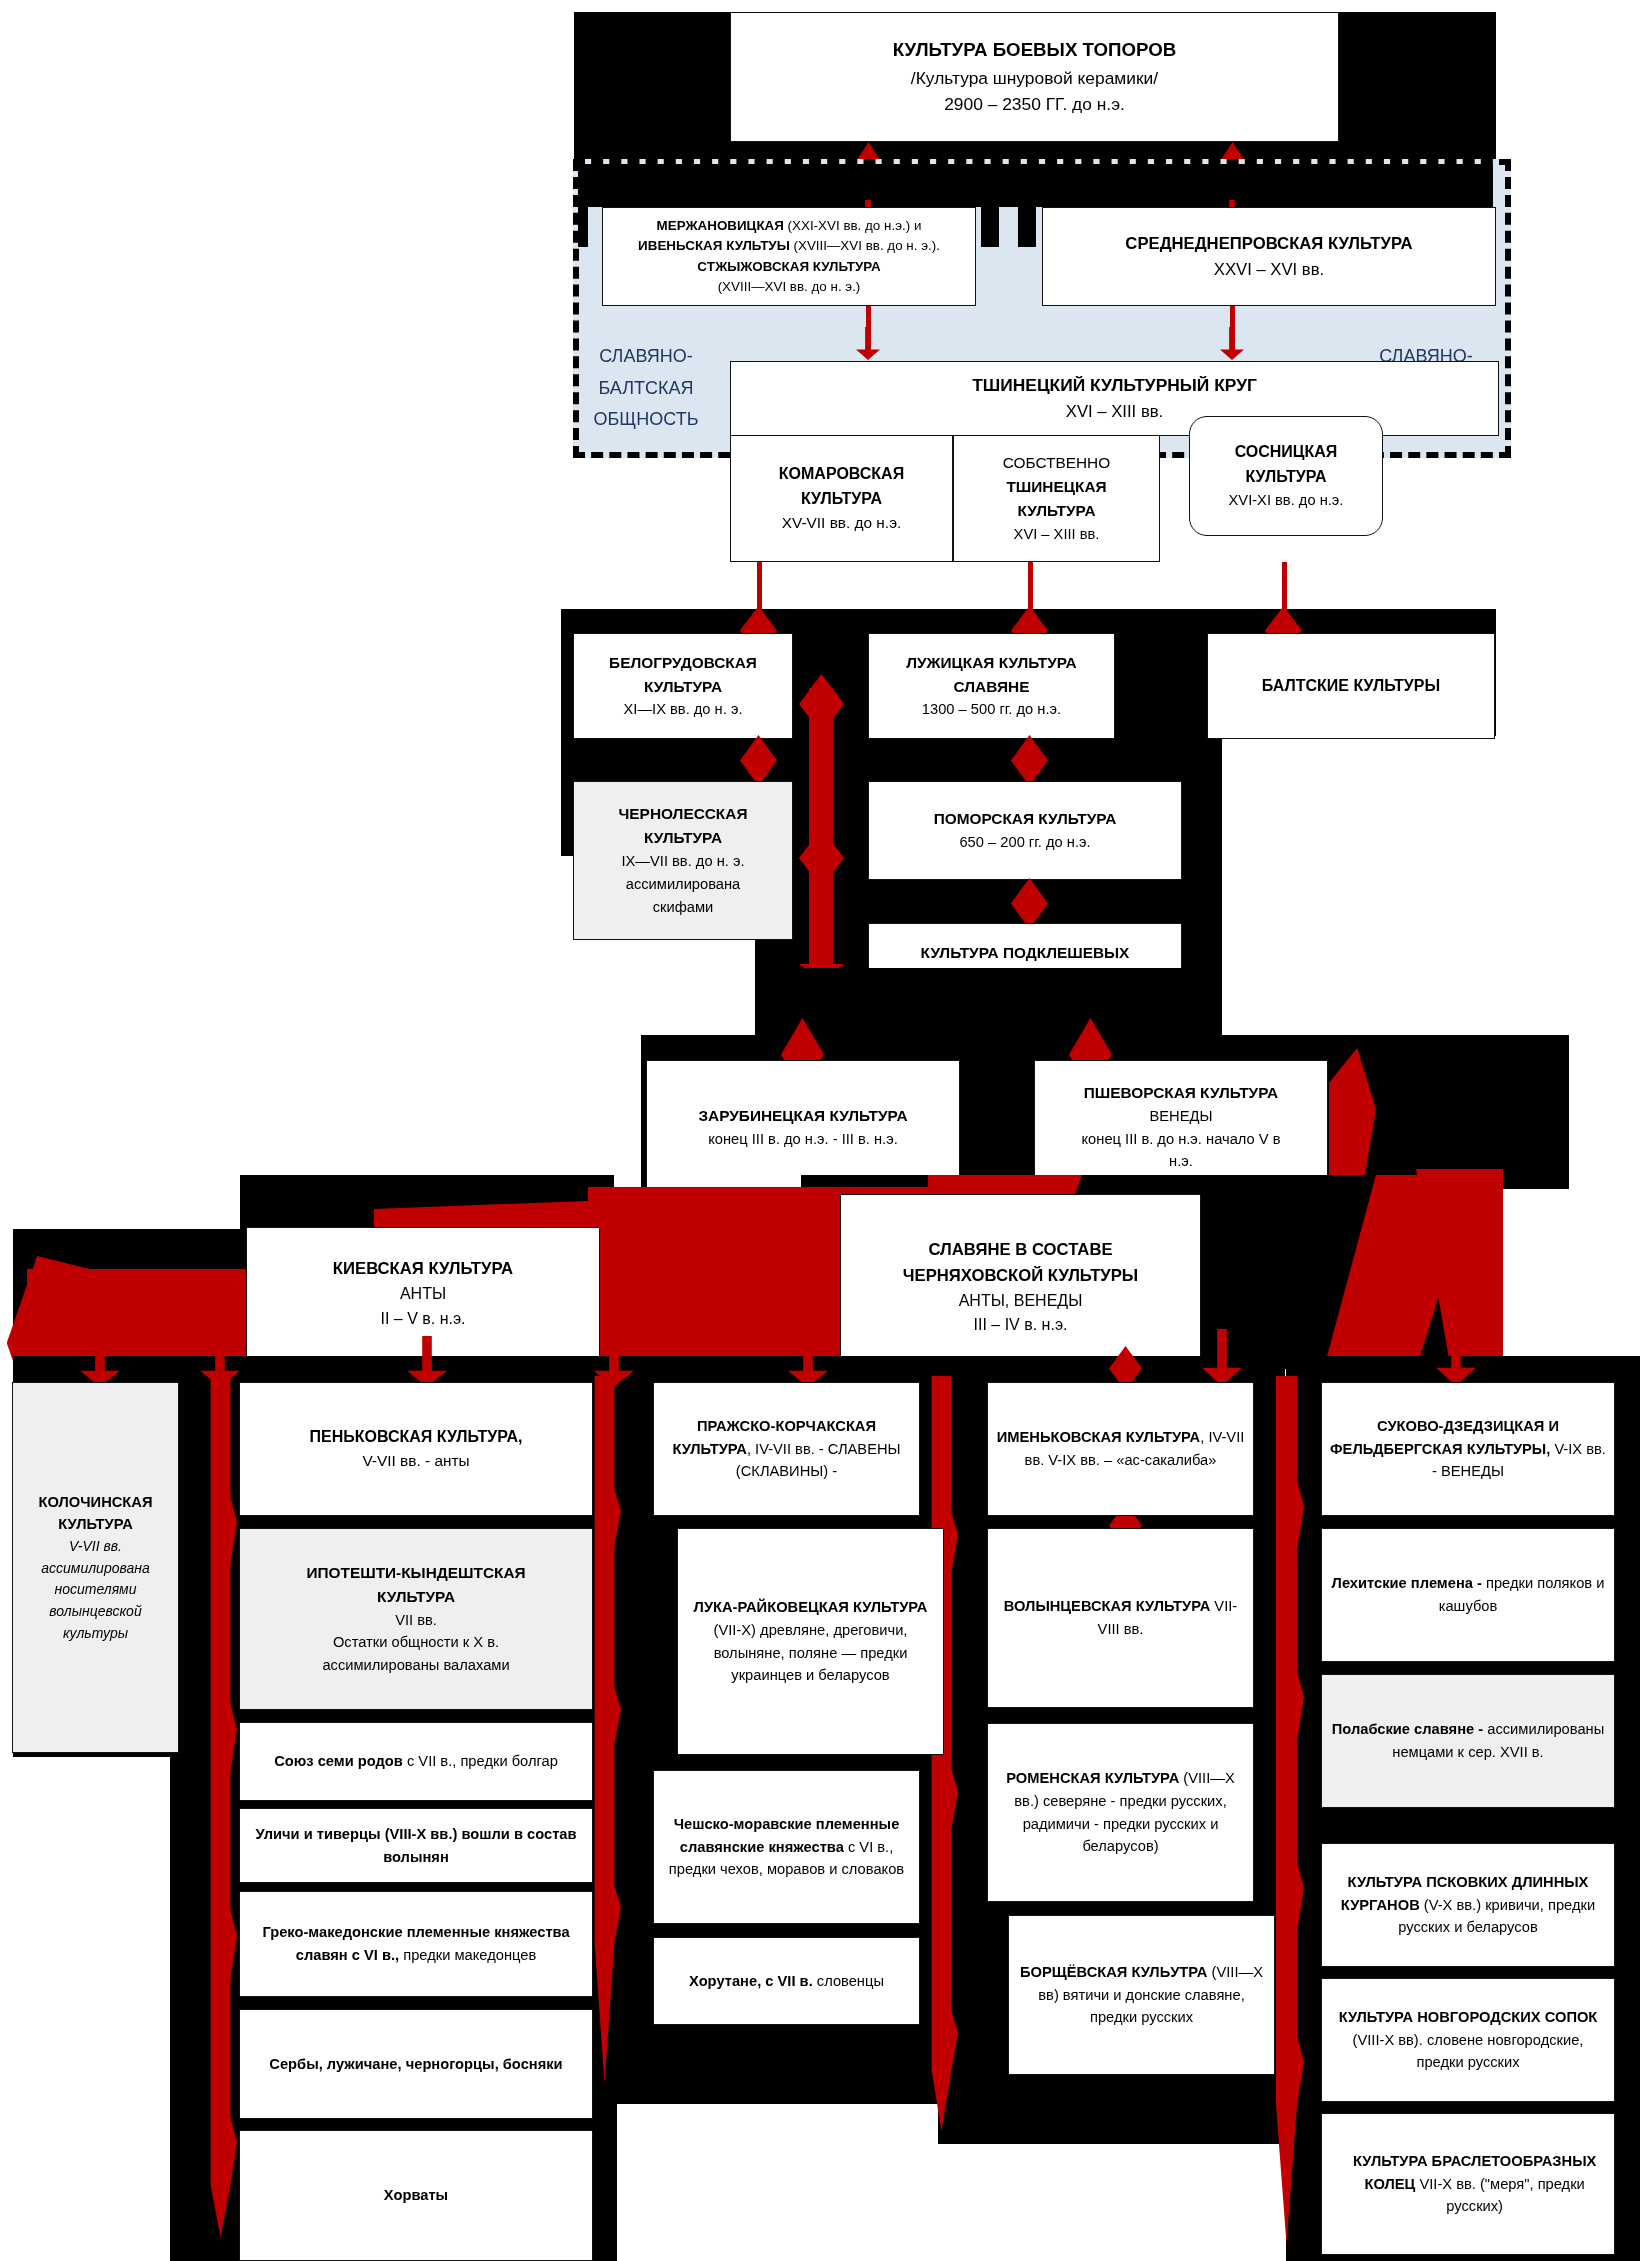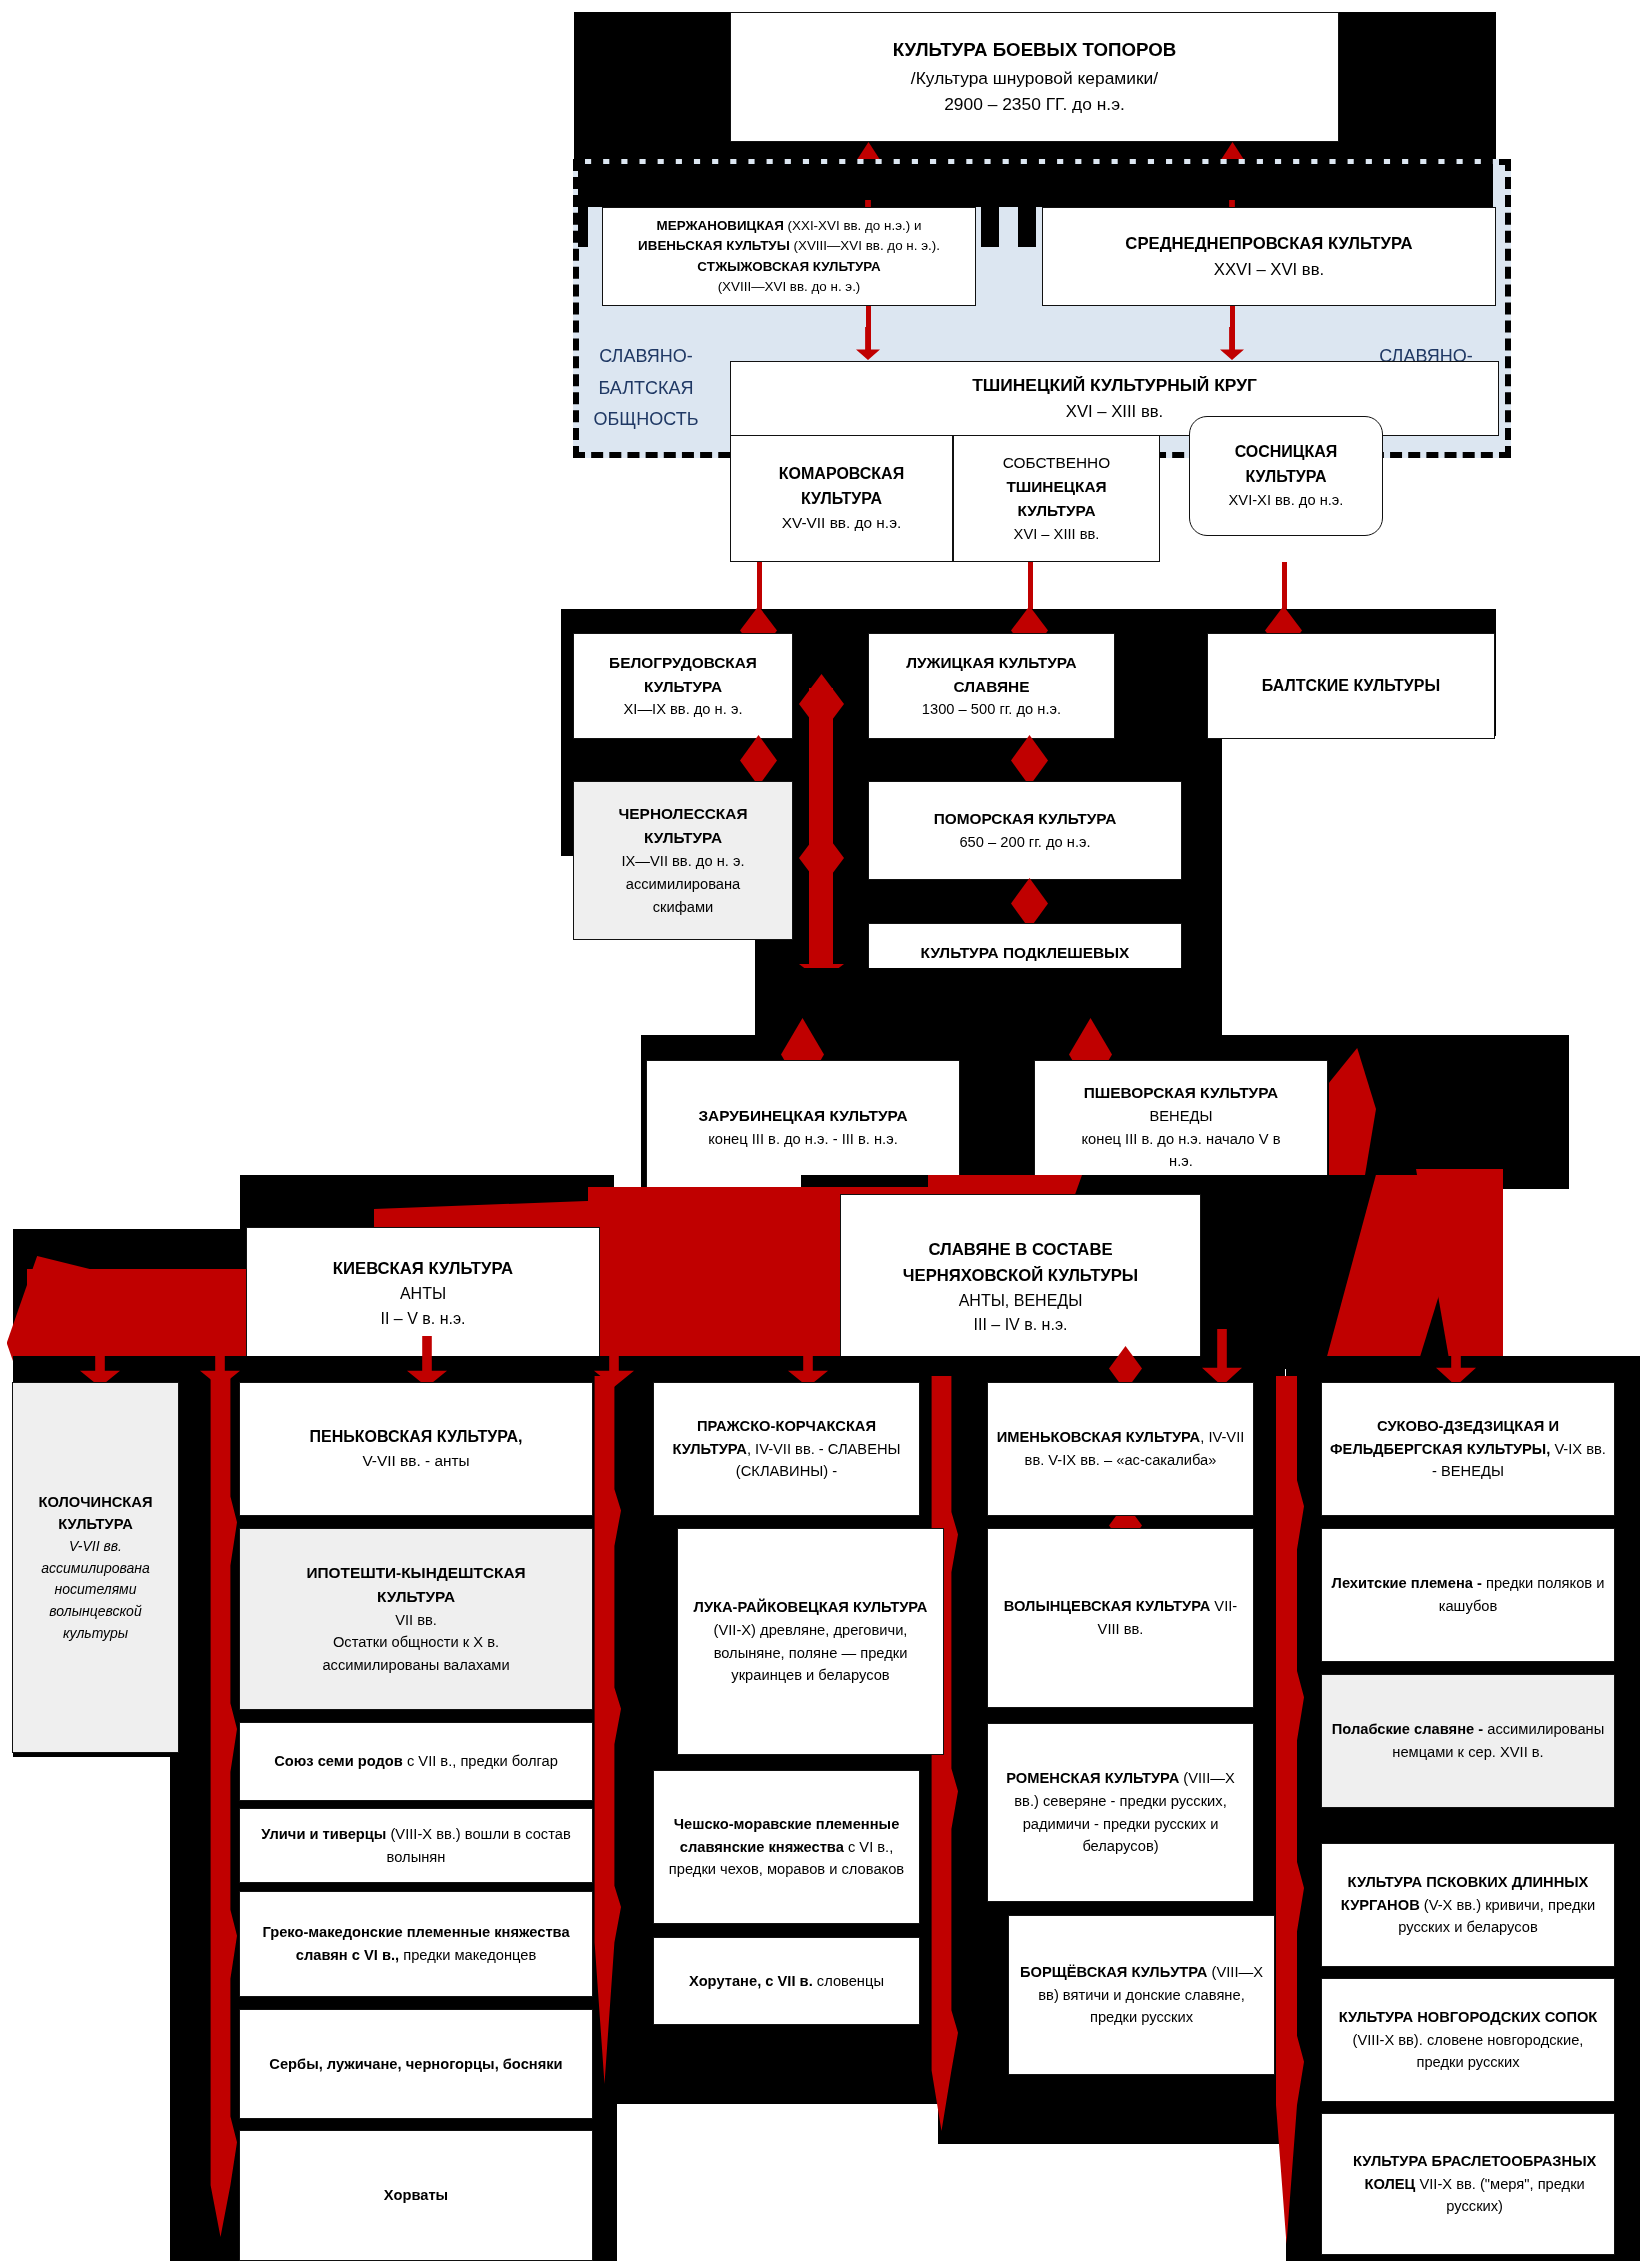--- a/index.html
+++ b/index.html
@@ -339,21 +339,21 @@
   <div class="box grey" style="left:239px;top:1528px;width:354px;height:182px;">
     <span class="t b fs-23">ИПОТЕШТИ-КЫНДЕШТСКАЯ</span>
     <span class="t b fs-23">КУЛЬТУРА</span>
     <span class="t fs-22">VII вв.</span>
     <span class="t fs-22">Остатки общности к X в.</span>
     <span class="t fs-22">ассимилированы валахами</span>
   </div>
   <div class="box" style="left:239px;top:1722px;width:354px;height:79px;">
     <span class="t fs-22"><b>Союз семи родов</b><span> с VII в., предки болгар</span></span>
   </div>
-  <div class="box" style="left:239px;top:1808px;width:354px;height:75px;">
+  <div class="box" style="left:239px;top:1808px;width:354px;height:75px;font-weight:bold;">
     <span class="t fs-22"><b>Уличи и тиверцы</b><span> (VIII-X вв.) вошли в состав волынян</span></span>
   </div>
   <div class="box" style="left:239px;top:1891px;width:354px;height:106px;">
     <span class="t fs-22"><b>Греко-македонские племенные княжества славян с VI в.,</b><span> предки македонцев</span></span>
   </div>
   <div class="box" style="left:239px;top:2009px;width:354px;height:110px;">
     <span class="t b fs-22">Сербы, лужичане, черногорцы, босняки</span>
   </div>
   <div class="box" style="left:239px;top:2130px;width:354px;height:131px;">
     <span class="t b fs-22">Хорваты</span>

